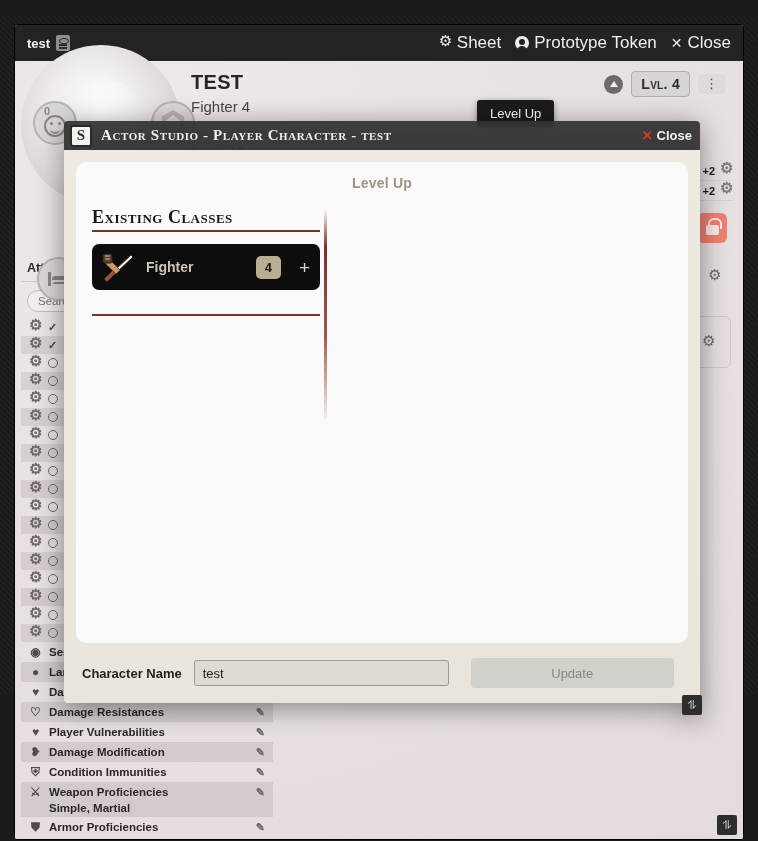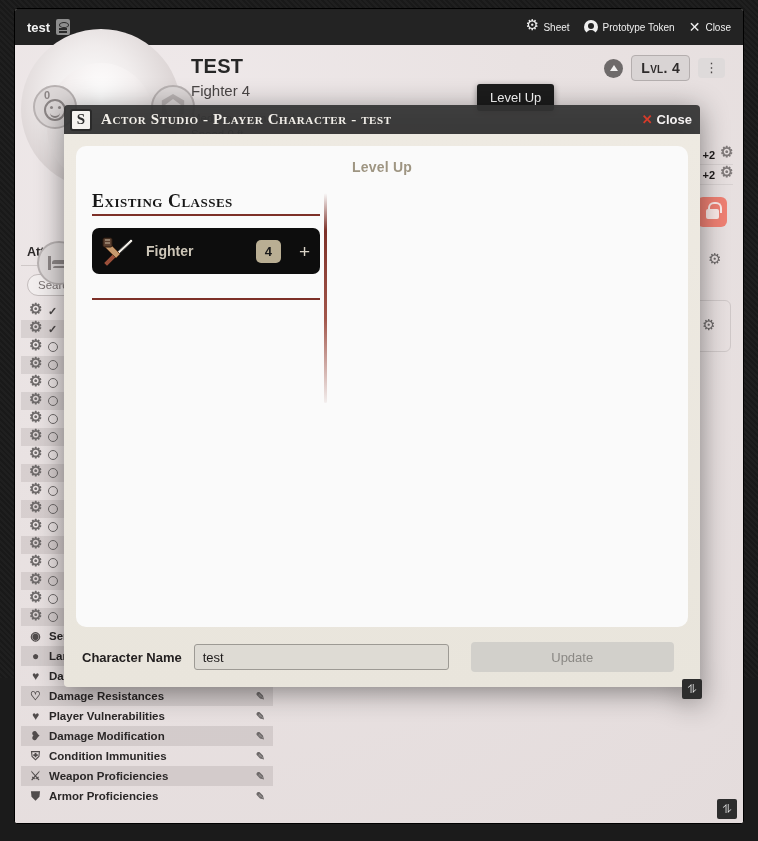--- a/index.html
+++ b/index.html
@@ -7,20 +7,21 @@
     width: 758px; height: 841px;
     font-family: "Liberation Sans", sans-serif;
     overflow: hidden;
     background: #1b1b1b;
   }
   #root {
     position: relative;
     width: 758px; height: 678px;
     background:
       repeating-linear-gradient(45deg, #1f1f1f 0px, #1f1f1f 2px, #191919 2px, #191919 4px);
+    margin-top: 16px;
   }
 
   
   .sheet-window {
     position: absolute;
     left: 14px; top: 8px;
     width: 730px; height: 816px;
     background: #ece8e3;
     border: 1px solid #000;
     border-radius: 3px;
@@ -57,21 +58,21 @@
     left: 3px; top: 9px; width: 8px; height: 1.5px;
     background: #2a2a2a;
     box-shadow: 0 3px 0 #2a2a2a;
   }
   .sheet-title-right {
     margin-left: auto;
     display: flex; align-items: center; gap: 14px;
     font-size: 13.5px;
   }
   .title-ctrl { display: flex; align-items: center; gap: 5px; color: #efefef; cursor: pointer; }
-  .title-ctrl .lbl { font-size: 10px; }
+  .title-ctrl .lbl { font-size: 17px; }
 
   .gear-glyph {
     width: 13px; height: 13px; display: inline-block;
     position: relative;
   }
   .gear-glyph::before {
     content: "\2699"; position: absolute; left: 0; top: -4px;
     font-size: 15px; line-height: 15px;
   }
   .person-glyph {
@@ -691,20 +692,21 @@
                 <span>Condition Immunities</span>
                 <span class="pen">✎</span>
               </div>
             </div>
             <div>
               <div class="lrow alt">
                 <span class="ic">⚔</span>
                 <span>Weapon Proficiencies</span>
                 <span class="pen">✎</span>
               </div>
+              <div class="lrow-sub alt" style="background: rgba(150, 143, 143, 0.24);">Simple, Martial</div>
             </div>
             <div>
               <div class="lrow">
                 <span class="ic">⛊</span>
                 <span>Armor Proficiencies</span>
                 <span class="pen">✎</span>
               </div>
             </div>
           </div>
       </div>

